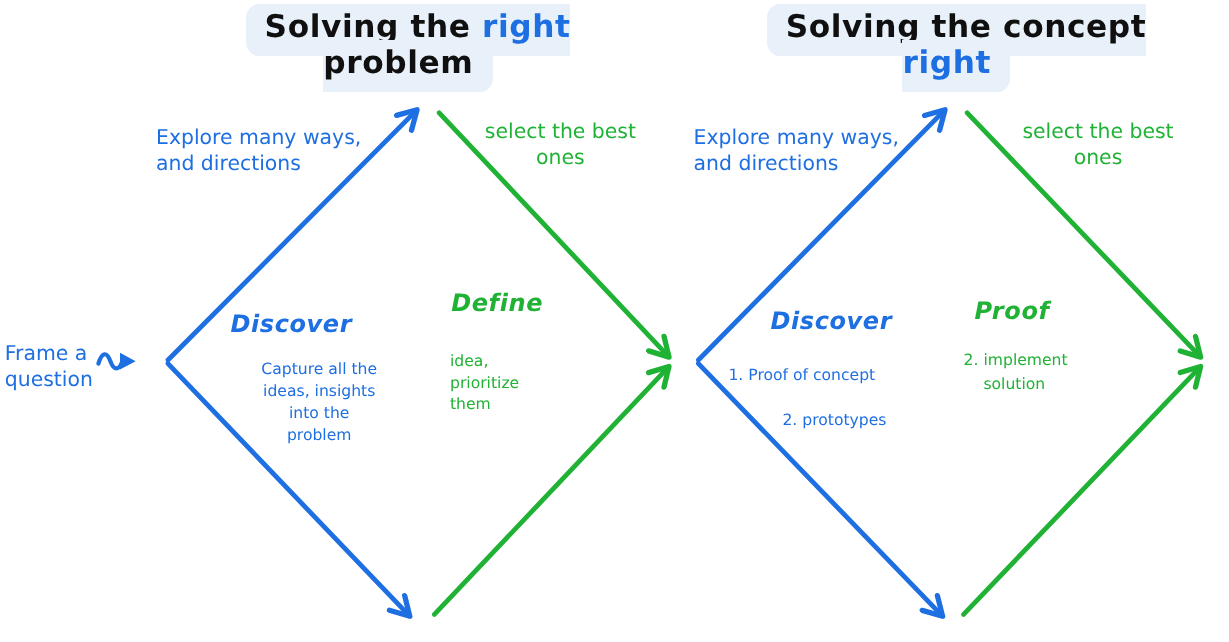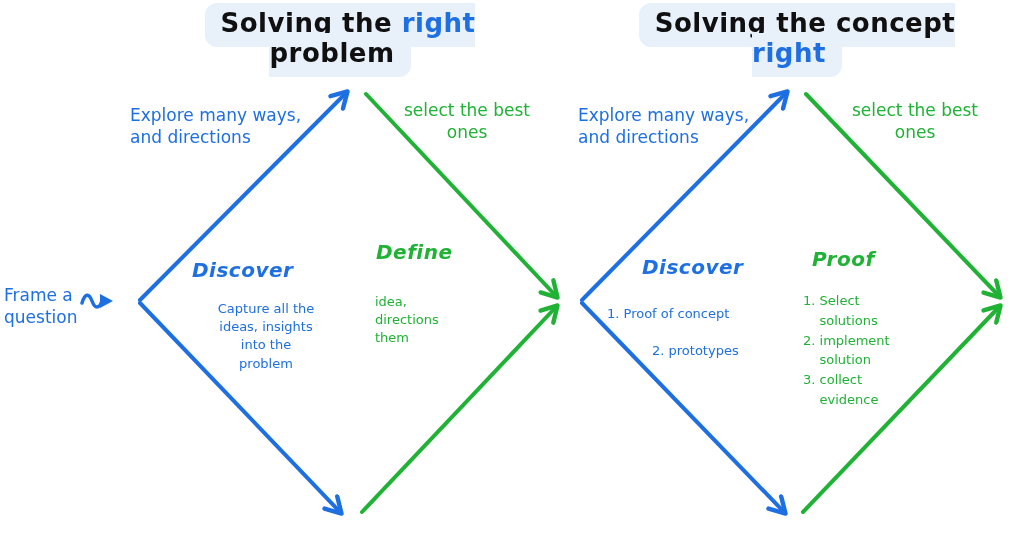--- a/index.html
+++ b/index.html
@@ -130,33 +130,29 @@
 question</div>
 
 <div class="abs phase-heading blue-text discover-heading">Discover</div>
 <div class="abs phase-body ml blue-text discover-body">Capture all the
 ideas, insights
 into the
 problem</div>
 
 <div class="abs phase-heading green-text define-heading">Define</div>
 <div class="abs phase-body ml green-text define-body">idea,
-directions
+prioritize
 them</div>
 
 <div class="abs label ml blue-text explore-right">Explore many ways,
 and directions</div>
 <div class="abs label ml green-text select-right">select the best
 ones</div>
 
 <div class="abs phase-heading blue-text develop-heading">Discover</div>
 <div class="abs phase-body blue-text develop-item-1">1. Proof of concept</div>
 <div class="abs phase-body blue-text develop-item-2">2. prototypes</div>
 
 <div class="abs phase-heading green-text create-heading">Proof</div>
 <div class="abs phase-body green-text create-list">
-  <div class="pre">1. Select
-    solutions</div>
   <div class="pre">2. implement
     solution</div>
-  <div class="pre">3. collect
-    evidence</div>
 </div>
 
 </body></html>

